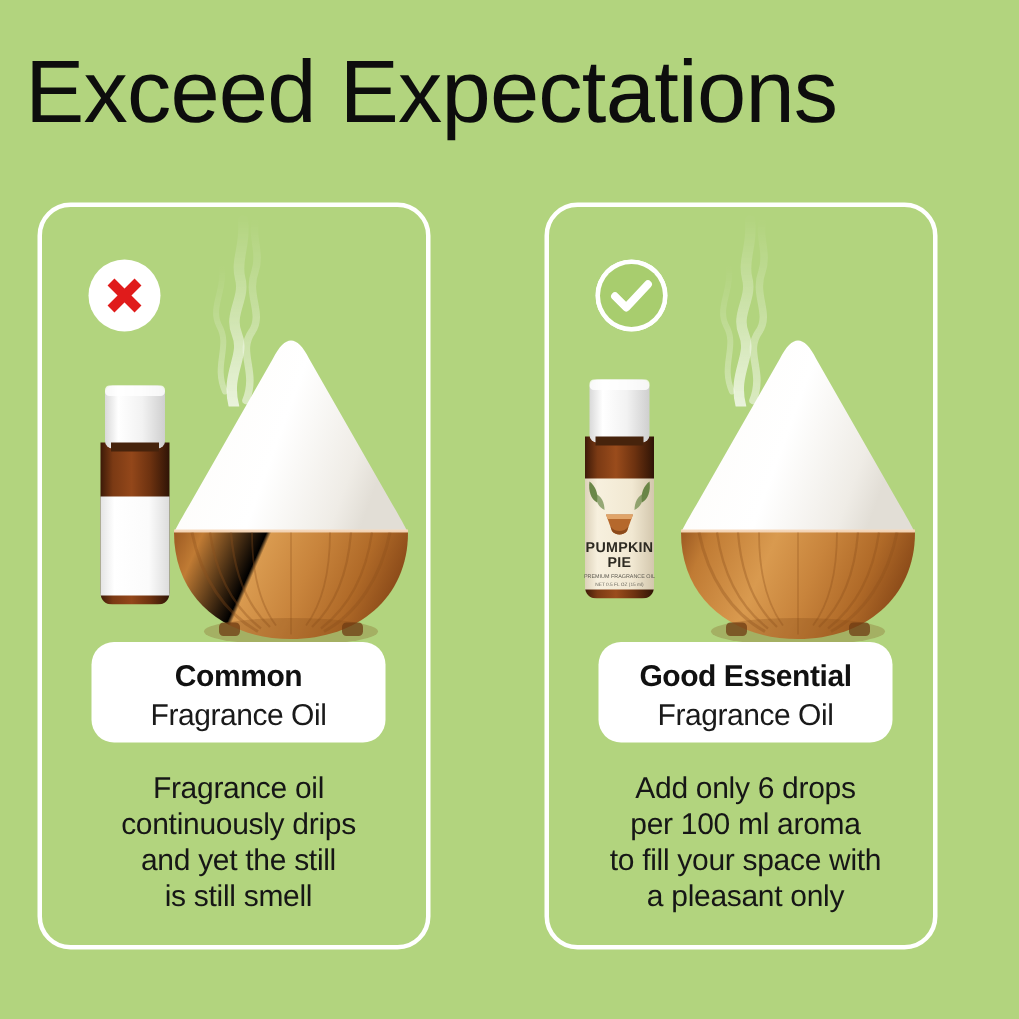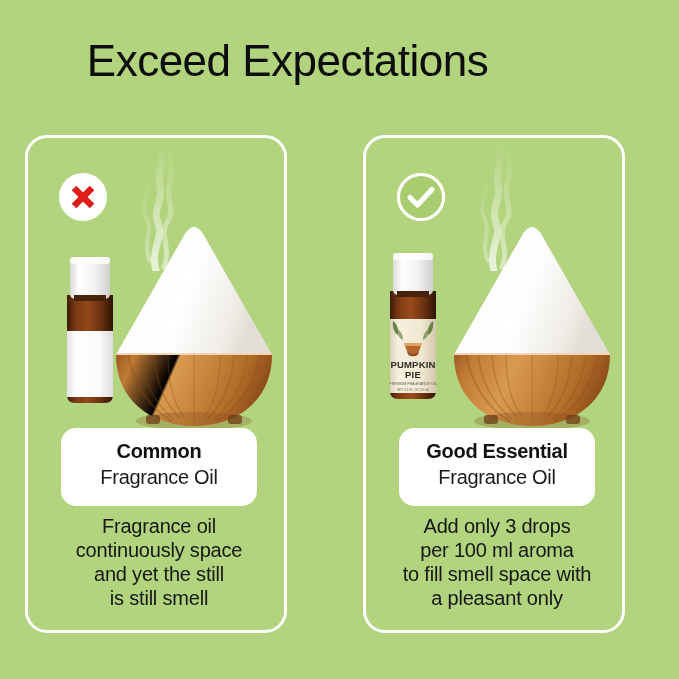--- a/index.html
+++ b/index.html
@@ -20,21 +20,21 @@
     overflow: hidden;
   }
 
   
   #title {
     position: absolute;
     left: 0;
     top: 33px;
     width: 575px;
     text-align: center;
-    font-size: 44px;
+    font-size: 59px;
     line-height: 56px;
     letter-spacing: -0.5px;
     color: #0d0d0d;
     font-weight: 400;
     white-space: nowrap;
   }
 
   
   .card {
     position: absolute;
@@ -103,21 +103,21 @@
   }
   #bottle-left  { left: 33px; top: 62px; }
   #bottle-right { left: 18px; top: 58px; }
 
   
   .chip {
     position: absolute;
     left: 33px;
     top: 290px;
     width: 196px;
-    padding: 11px 6px 16px 6px;
+    padding: 11px 6px 5px 6px;
     background: #ffffff;
     border-radius: 15px;
     text-align: center;
     box-sizing: border-box;
     z-index: 6;
   }
   .chip-title {
     font-size: 20px;
     line-height: 25px;
     font-weight: bold;
@@ -266,21 +266,21 @@
 
     </div>
 
     <div class="chip">
       <div class="chip-title">Common</div>
       <div class="chip-sub">Fragrance Oil</div>
     </div>
 
     <div class="body-copy">
       <div>Fragrance oil</div>
-      <div>continuously space</div>
+      <div>continuously drips</div>
       <div>and yet the still</div>
       <div>is still smell</div>
     </div>
   </div>
 
   <div class="card" id="card-right">
 
     <div class="badge badge-check">
       <svg width="48" height="48" viewBox="0 0 48 48">
         <circle cx="24" cy="24" r="24" fill="#ffffff"></circle>
@@ -399,20 +399,20 @@
       </svg>
 
     </div>
 
     <div class="chip">
       <div class="chip-title">Good Essential</div>
       <div class="chip-sub">Fragrance Oil</div>
     </div>
 
     <div class="body-copy">
-      <div>Add only 3 drops</div>
+      <div>Add only 6 drops</div>
       <div>per 100 ml aroma</div>
-      <div>to fill smell space with</div>
+      <div>to fill your space with</div>
       <div>a pleasant only</div>
     </div>
   </div>
 
 </div>
 
 </body></html>

